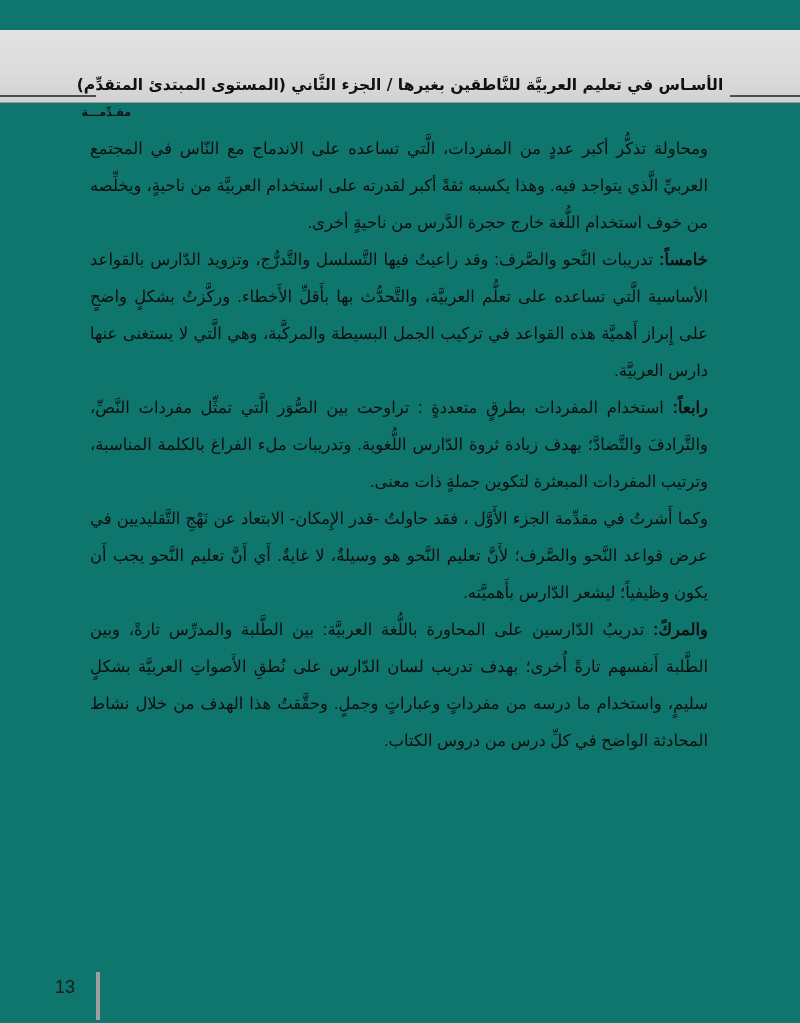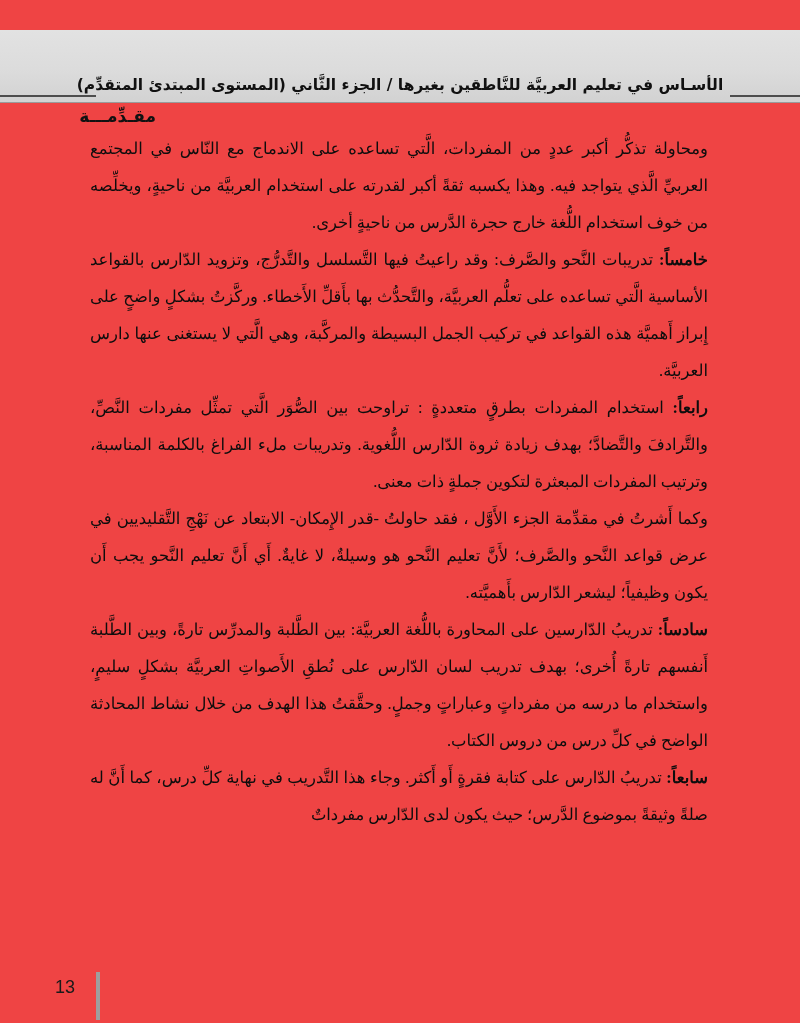--- a/index.html
+++ b/index.html
@@ -14,21 +14,21 @@
     position: relative;
     font-family: "DejaVu Sans", "Liberation Sans", sans-serif;
     color: #1a1a1a;
     overflow: hidden;
   }
 
   
   .page {
     position: absolute;
     inset: 0;
-    background: #ef4444;
+    background: #0f766e;
   }
 
   
   .header-band {
     position: absolute;
     left: 0;
     top: 30px;
     width: 800px;
     height: 72px;
     background: linear-gradient(to bottom, #e2e2e2 0%, #dcdcdc 55%, #d2d2d2 100%);
@@ -59,41 +59,41 @@
     direction: rtl;
     font-family: "DejaVu Sans", "Liberation Sans", sans-serif;
     font-weight: 700;
     font-size: 15.5px;
     letter-spacing: -0.2px;
     color: #111111;
     white-space: nowrap;
   }
   .header-subtitle {
     position: absolute;
-    right: 644px;
+    right: 669px;
     top: 76px;
     direction: rtl;
     font-family: "DejaVu Sans", "Liberation Sans", sans-serif;
     font-weight: 700;
-    font-size: 17px;
+    font-size: 11px;
     color: #111111;
     letter-spacing: 2px;
     white-space: nowrap;
   }
 
   
   .content {
     position: absolute;
     right: 92px;
     top: 130px;
     width: 618px;
     direction: rtl;
     text-align: justify;
     text-align-last: right;
-    font-family: Liberation Serif, serif;
+    font-family: Liberation Sans, sans-serif;
     font-size: 16.4px;
     line-height: 37px;
     color: #0d0d0d;
   }
   .content p {
     margin: 0 0 0 0;
     padding: 0;
     text-indent: 0;
   }
   .lead {
@@ -138,23 +138,20 @@
     <p>
       <span class="lead">خامساً:</span><span> تدريبات النَّحو والصَّرف: وقد راعيتُ فيها التَّسلسل والتَّدرُّج، وتزويد الدّارس بالقواعد الأساسية الَّتي تساعده على تعلُّم العربيَّة، والتَّحدُّث بها بأَقلِّ الأَخطاء. وركَّزتُ بشكلٍ واضحٍ على إِبراز أَهميَّة هذه القواعد في تركيب الجمل البسيطة والمركَّبة، وهي الَّتي لا يستغنى عنها دارس العربيَّة.</span>
     </p>
     <p>
       <span class="lead">رابعاً:</span><span> استخدام المفردات بطرقٍ متعددةٍ : تراوحت بين الصُّوَر الَّتي تمثِّل مفردات النَّصِّ، والتَّرادفَ والتَّضادَّ؛ بهدف زيادة ثروة الدّارس اللُّغوية. وتدريبات ملء الفراغ بالكلمة المناسبة، وترتيب المفردات المبعثرة لتكوين جملةٍ ذات معنى.</span>
     </p>
     <p>
       <span class="lead"></span><span>وكما أَشرتُ في مقدِّمة الجزء الأَوَّل ، فقد حاولتُ -قدر الإِمكان- الابتعاد عن نَهْجِ التَّقليديين في عرض قواعد النَّحو والصَّرف؛ لأَنَّ تعليم النَّحو هو وسيلةٌ، لا غايةٌ. أَي أَنَّ تعليم النَّحو يجب أَن يكون وظيفياً؛ ليشعر الدّارس بأَهميَّته.</span>
     </p>
     <p>
-      <span class="lead">سادساً:</span><span> تدريبُ الدّارسين على المحاورة باللُّغة العربيَّة: بين الطَّلبة والمدرِّس تارةً، وبين الطَّلبة أَنفسهم تارةً أُخرى؛ بهدف تدريب لسان الدّارس على نُطقِ الأَصواتِ العربيَّة بشكلٍ سليمٍ، واستخدام ما درسه من مفرداتٍ وعباراتٍ وجملٍ. وحقَّقتُ هذا الهدف من خلال نشاط المحادثة الواضح في كلِّ درس من دروس الكتاب.</span>
-    </p>
-    <p>
-      <span class="lead">سابعاً:</span><span> تدريبُ الدّارس على كتابة فقرةٍ أَو أَكثر. وجاء هذا التَّدريب في نهاية كلِّ درس، كما أَنَّ له صلةً وثيقةً بموضوع الدَّرس؛ حيث يكون لدى الدّارس مفرداتٌ</span>
+      <span class="lead">والمركً:</span><span> تدريبُ الدّارسين على المحاورة باللُّغة العربيَّة: بين الطَّلبة والمدرِّس تارةً، وبين الطَّلبة أَنفسهم تارةً أُخرى؛ بهدف تدريب لسان الدّارس على نُطقِ الأَصواتِ العربيَّة بشكلٍ سليمٍ، واستخدام ما درسه من مفرداتٍ وعباراتٍ وجملٍ. وحقَّقتُ هذا الهدف من خلال نشاط المحادثة الواضح في كلِّ درس من دروس الكتاب.</span>
     </p>
   </div>
 
   <div class="footer-rule"></div>
   <div class="page-number">13</div>
 
 </div>
 
 </body></html>

